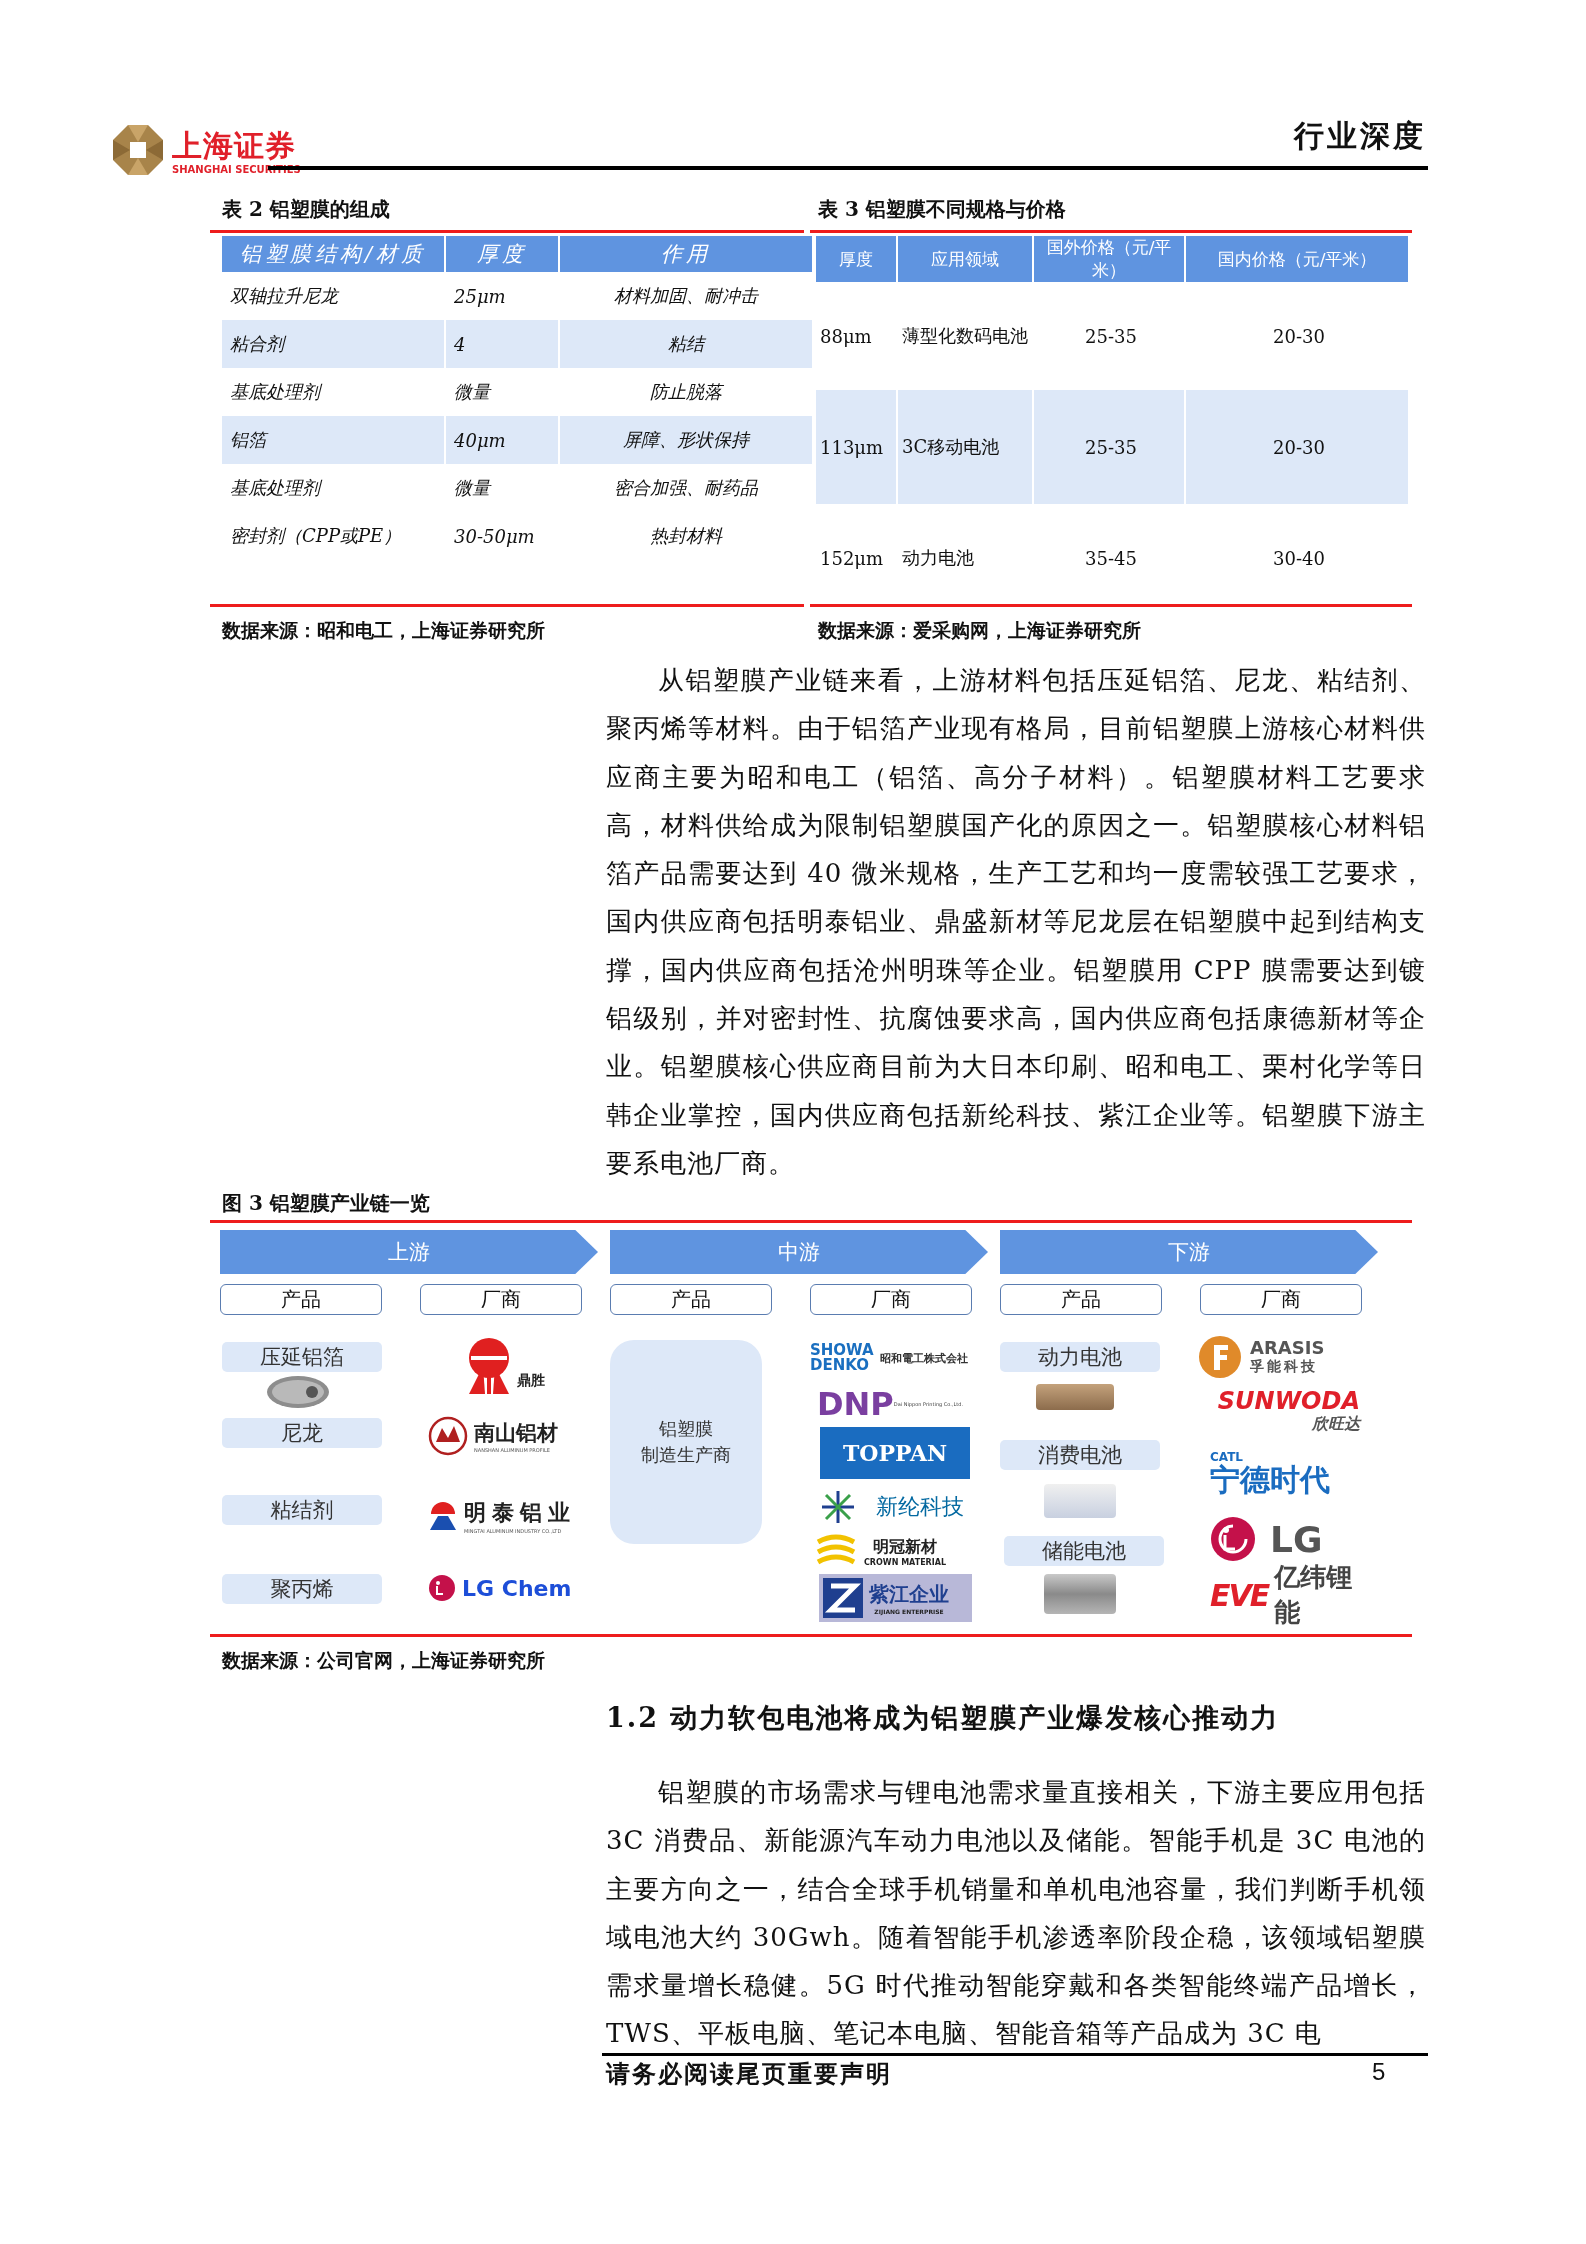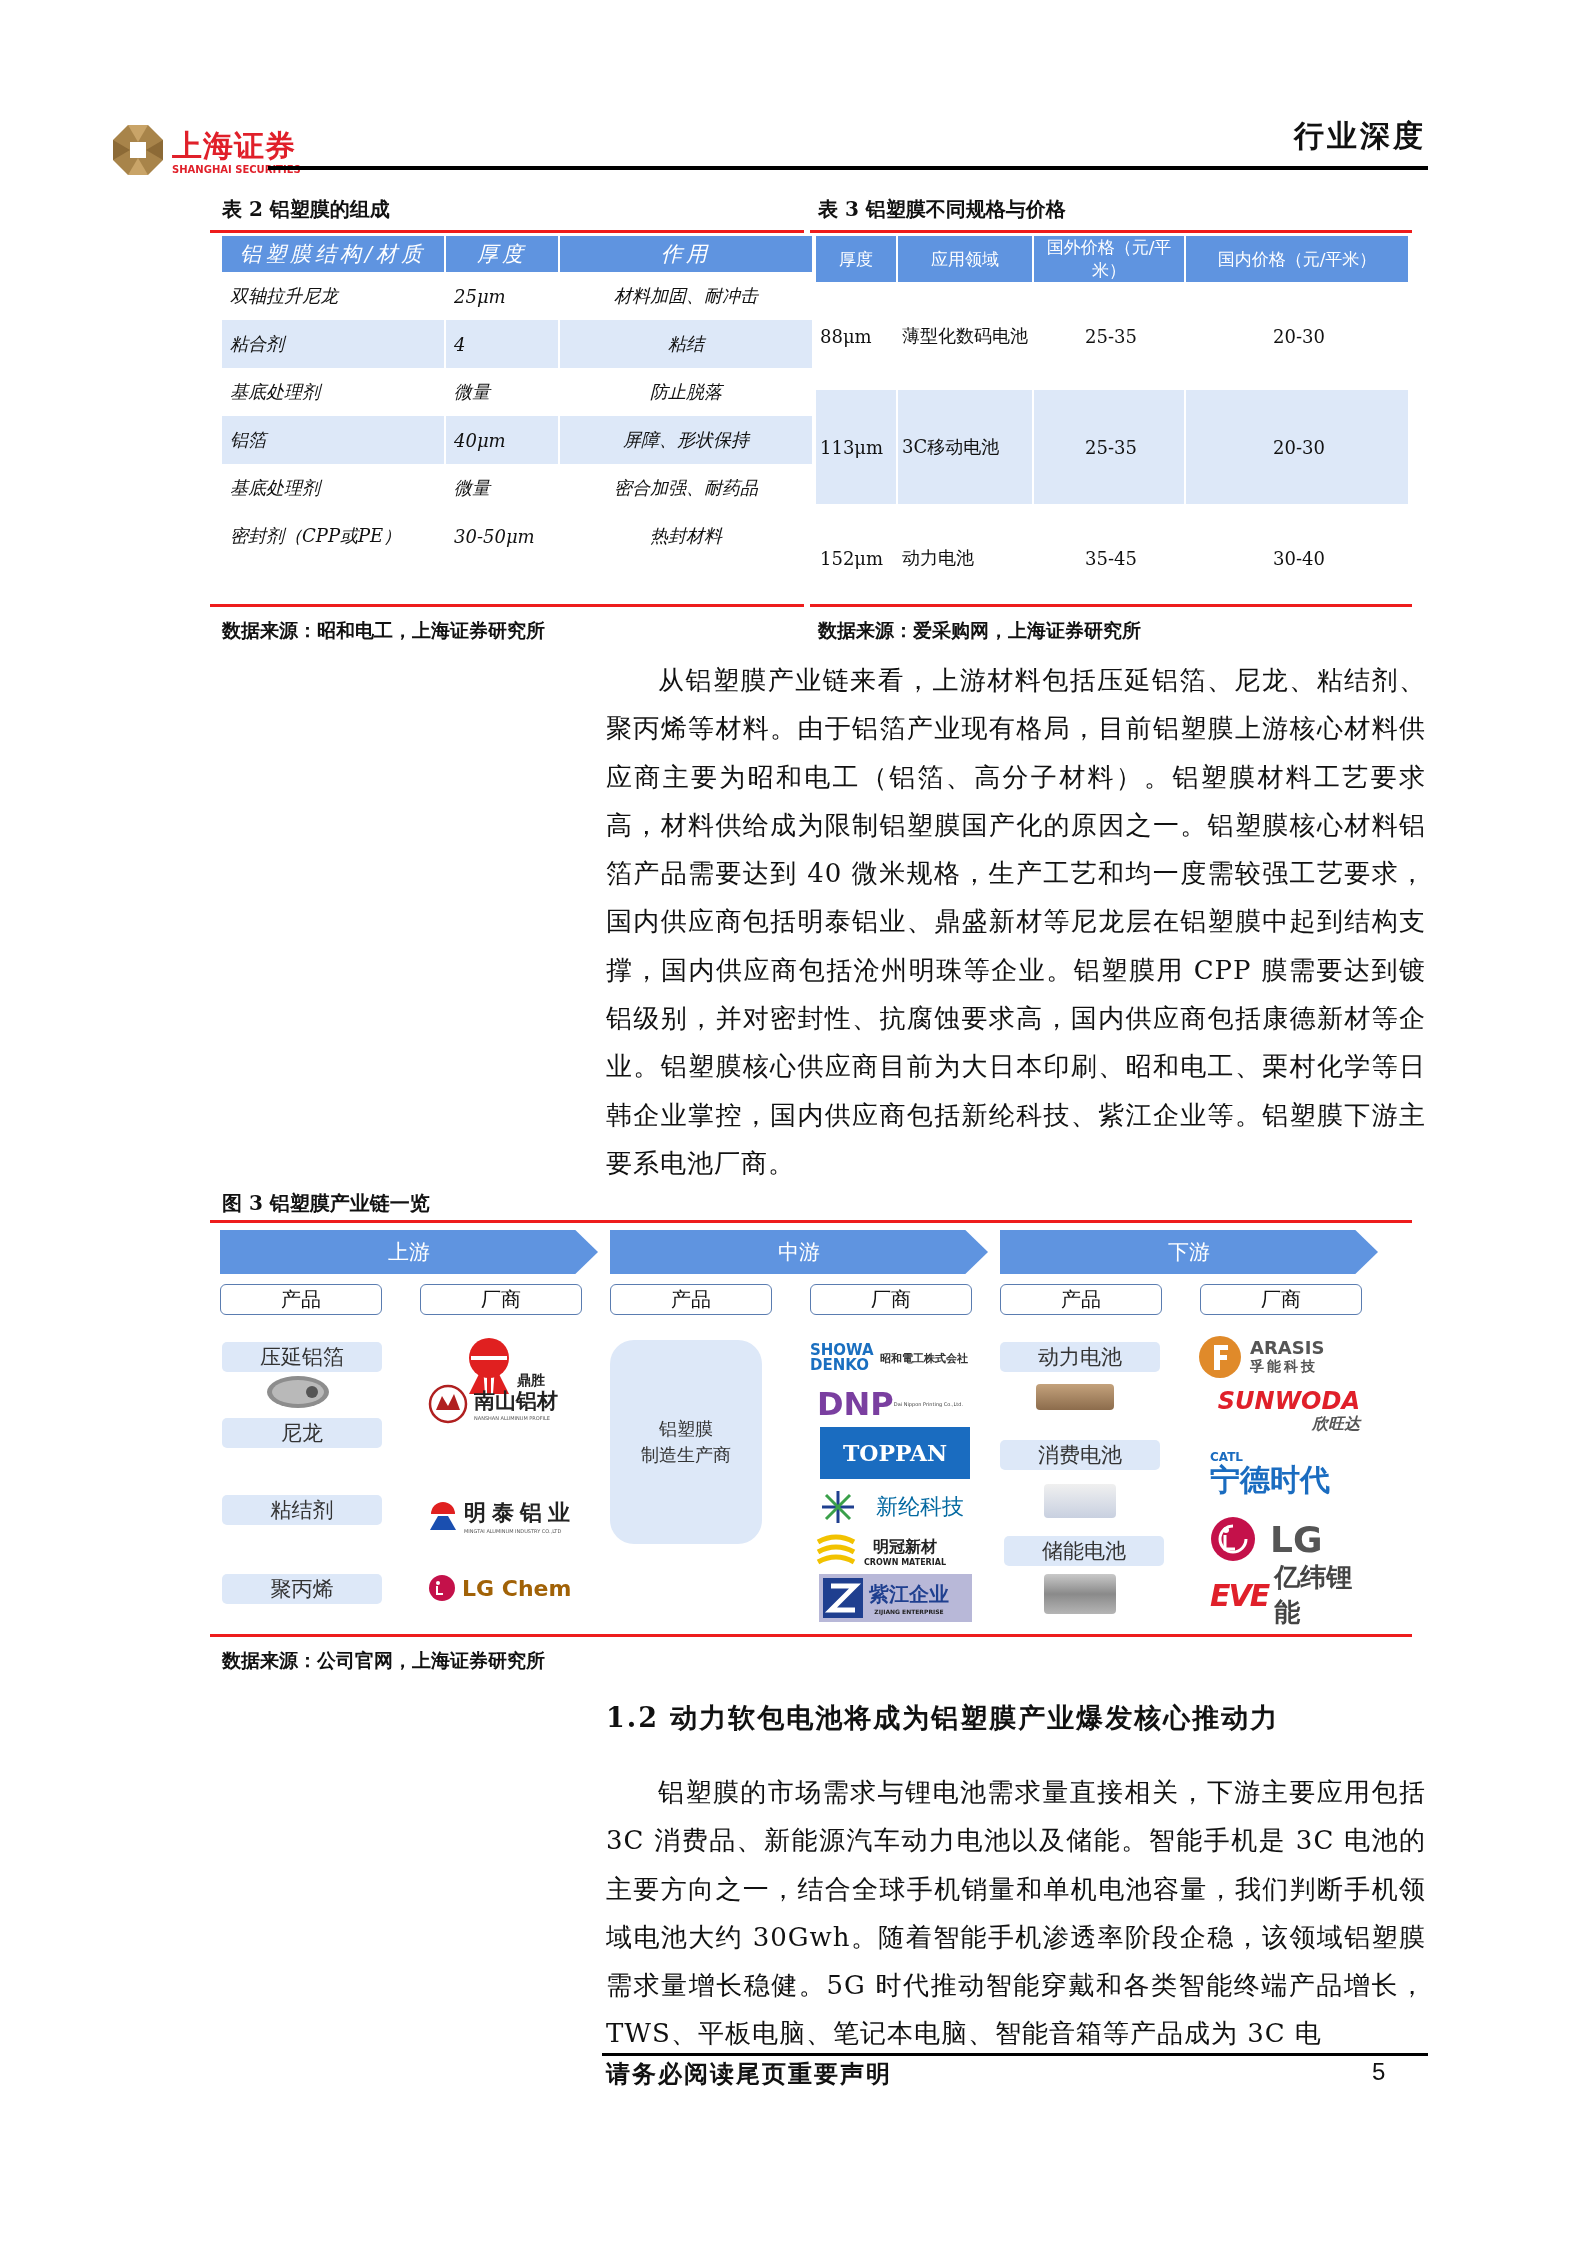--- a/index.html
+++ b/index.html
@@ -177,21 +177,21 @@
 <div class="abs logo-box" style="left:430px; top:1330px; width:150px; height:72px;">
   <svg width="48" height="60" viewBox="0 0 48 60">
       <circle cx="24" cy="22" r="20" fill="#e02020"></circle>
       <rect x="6" y="20" width="36" height="4" fill="#fff"></rect>
       <polygon points="4,58 18,30 20,58" fill="#e02020"></polygon>
       <polygon points="44,58 30,30 28,58" fill="#e02020"></polygon>
       <rect x="22" y="34" width="4" height="24" fill="#e02020"></rect>
     </svg>
   <span style="font-size:14px; margin-left:4px; margin-top:30px; color:#222;">鼎胜</span>
 </div>
-<div class="abs logo-box" style="left:428px; top:1376px; width:160px; height:56px; flex-direction:column; align-items:flex-start; padding-left:46px;">
+<div class="abs logo-box" style="left:428px; top:1408px; width:160px; height:56px; flex-direction:column; align-items:flex-start; padding-left:46px;">
   <svg class="abs" style="left:0; top:8px;" width="40" height="40" viewBox="0 0 40 40">
       <circle cx="20" cy="20" r="18" fill="none" stroke="#b02020" stroke-width="2.5"></circle>
       <polygon points="8,26 14,12 20,22 26,10 32,26" fill="#b02020"></polygon>
     </svg>
   <span style="font-size:21px; color:#222;">南山铝材</span>
   <span style="font-size:5px; font-weight:normal; color:#555;">NANSHAN ALUMINUM PROFILE</span>
 </div>
 <div class="abs logo-box" style="left:428px; top:1496px; width:160px; height:40px; flex-direction:column; align-items:flex-start; padding-left:36px;">
   <svg class="abs" style="left:0; top:2px;" width="30" height="32" viewBox="0 0 30 32">
       <path d="M3 16 A12 12 0 0 1 27 16 Z" fill="#e02020"></path>
@@ -199,21 +199,21 @@
     </svg>
   <span style="font-size:22px; color:#222; letter-spacing:6px;">明泰铝业</span>
   <span style="font-size:5px; font-weight:normal; color:#555;">MINGTAI ALUMINUM INDUSTRY CO.,LTD</span>
 </div>
 <div class="abs logo-box" style="left:428px; top:1570px; width:150px; height:36px; justify-content:flex-start;">
   <svg width="28" height="28" viewBox="0 0 28 28">
       <circle cx="14" cy="14" r="13" fill="#c4114a"></circle>
       <circle cx="10" cy="9" r="2" fill="#fff"></circle>
       <path d="M9 12 v8 h6" stroke="#fff" stroke-width="2" fill="none"></path>
     </svg>
-  <span style="font-size:22px; color:#a16207; margin-left:6px;">LG Chem</span>
+  <span style="font-size:22px; color:#1d4ed8; margin-left:6px;">LG Chem</span>
 </div>
 
 <div class="abs banner" style="left:610px; top:1230px; width:378px;">
     <span>中游</span>
   </div>
 <div class="abs pill" style="left:610px; top:1284px; width:162px;">产品</div>
 <div class="abs pill" style="left:810px; top:1284px; width:162px;">厂商</div>
 <div class="abs mid-box">
   <div><span>铝塑膜</span><br><span>制造生产商</span></div>
 </div>

